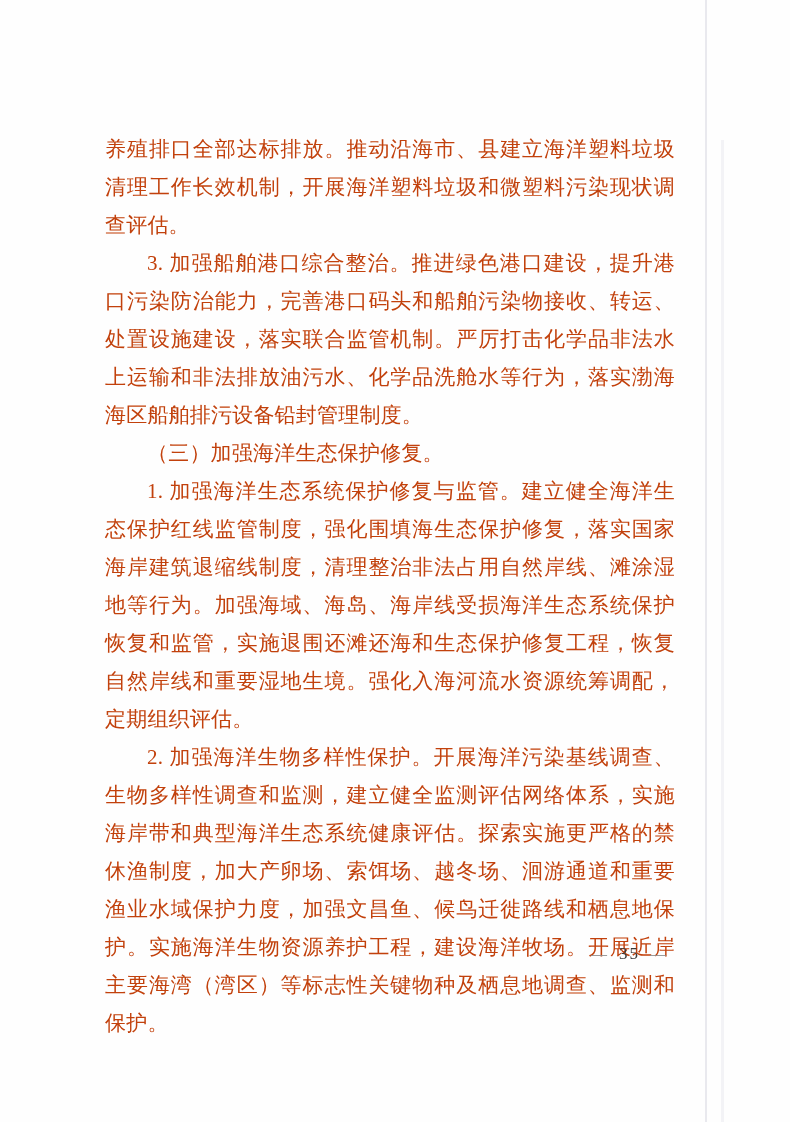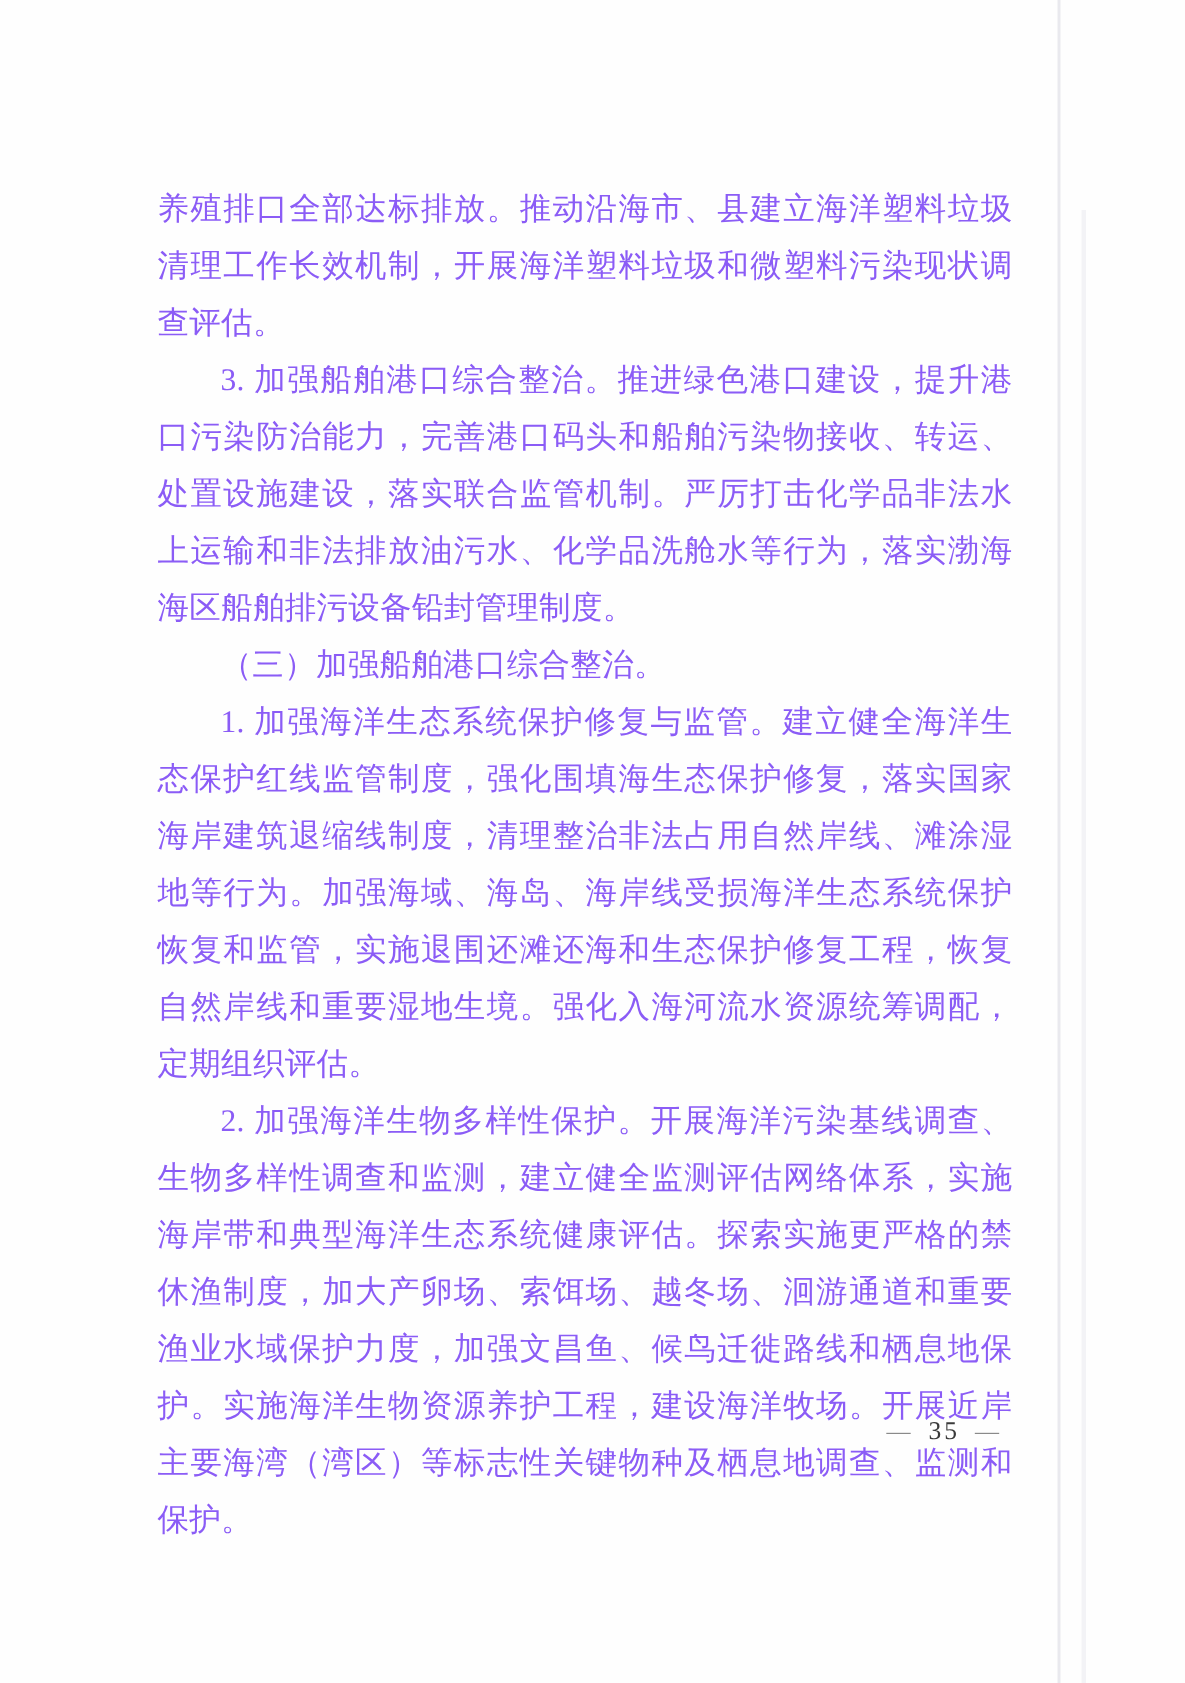--- a/index.html
+++ b/index.html
@@ -11,23 +11,23 @@
     position: relative;
     width: 790px;
     height: 1122px;
     background: #fefefe;
     overflow: hidden;
     font-family: "Liberation Serif", "DejaVu Serif", serif;
   }
   .text-block {
     position: absolute;
     left: 105px;
-    top: 120px;
+    top: 130px;
     width: 570px;
-    color: #8b5cf6;
+    color: #c2410c;
   }
   .para {
     margin: 0;
     font-size: 21px;
     line-height: 38px;
     text-align: justify;
     text-justify: inter-character;
     letter-spacing: 0.2px;
     word-break: break-all;
   }
@@ -66,21 +66,21 @@
   }
 </style>
 </head>
 <body>
 
 <div class="page">
 
   <div class="text-block">
       <p class="para">养殖排口全部达标排放。推动沿海市、县建立海洋塑料垃圾清理工作长效机制，开展海洋塑料垃圾和微塑料污染现状调查评估。</p>
       <p class="para indent">3. 加强船舶港口综合整治。推进绿色港口建设，提升港口污染防治能力，完善港口码头和船舶污染物接收、转运、处置设施建设，落实联合监管机制。严厉打击化学品非法水上运输和非法排放油污水、化学品洗舱水等行为，落实渤海海区船舶排污设备铅封管理制度。</p>
-      <p class="para indent">（三）加强船舶港口综合整治。</p>
+      <p class="para indent">（三）加强海洋生态保护修复。</p>
       <p class="para indent">1. 加强海洋生态系统保护修复与监管。建立健全海洋生态保护红线监管制度，强化围填海生态保护修复，落实国家海岸建筑退缩线制度，清理整治非法占用自然岸线、滩涂湿地等行为。加强海域、海岛、海岸线受损海洋生态系统保护恢复和监管，实施退围还滩还海和生态保护修复工程，恢复自然岸线和重要湿地生境。强化入海河流水资源统筹调配，定期组织评估。</p>
       <p class="para indent">2. 加强海洋生物多样性保护。开展海洋污染基线调查、生物多样性调查和监测，建立健全监测评估网络体系，实施海岸带和典型海洋生态系统健康评估。探索实施更严格的禁休渔制度，加大产卵场、索饵场、越冬场、洄游通道和重要渔业水域保护力度，加强文昌鱼、候鸟迁徙路线和栖息地保护。实施海洋生物资源养护工程，建设海洋牧场。开展近岸主要海湾（湾区）等标志性关键物种及栖息地调查、监测和保护。</p>
     </div>
 
   <div class="page-number">
     <span class="dash">—</span><span>35</span><span class="dash">—</span>
   </div>
 
   <div class="scan-line-1"></div>
   <div class="scan-line-2"></div>

